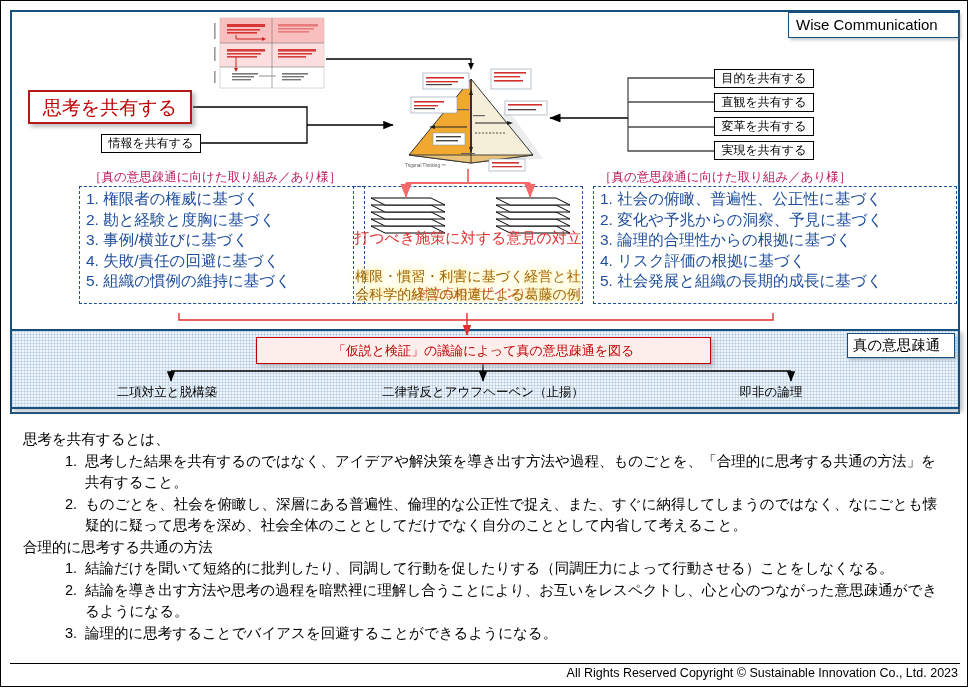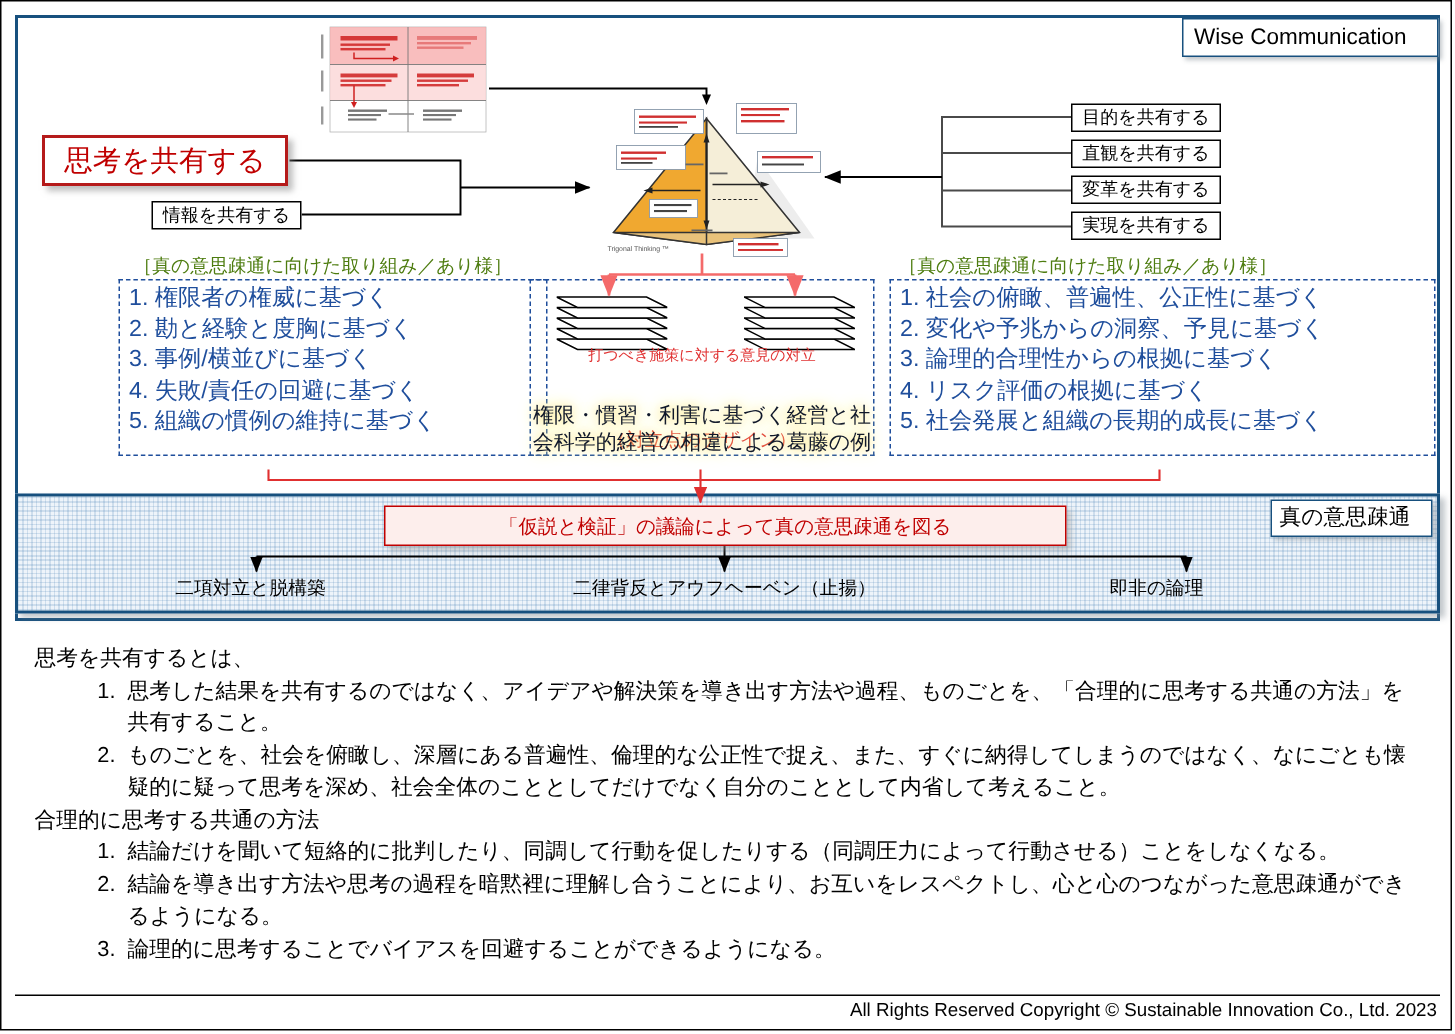--- a/index.html
+++ b/index.html
@@ -98,21 +98,21 @@
   }
   #share-right-0 { top: 68px; }
   #share-right-1 { top: 92px; }
   #share-right-2 { top: 116px; text-align: center; }
   #share-right-3 { top: 140px; }
 
   
   .list-caption {
     position: absolute;
     font-size: 12.5px;
-    color: #4d7c0f;
+    color: #be185d;
     white-space: nowrap;
   }
   .dashed-list {
     position: absolute;
     border: 1px dashed #1f4e9c;
     box-sizing: border-box;
     background: transparent;
     padding: 2px 4px 2px 6px;
   }
   .dashed-list .li {
@@ -134,41 +134,41 @@
     left: 352px; top: 185px;
     width: 230px; height: 118px;
     border: 1px dashed #1f4e9c;
     box-sizing: border-box;
   }
   #conflict-line1 {
     position: absolute;
     left: 352px; top: 229px;
     width: 230px;
     text-align: center;
-    font-size: 10px;
+    font-size: 15px;
     color: #e03030;
     line-height: 16px;
   }
   #conflict-line2 {
     position: absolute;
     left: 352px; top: 244px;
     width: 230px;
     text-align: center;
     font-size: 12.5px;
     color: #e03030;
     line-height: 16px;
     margin-top: 40px;
   }
   #conflict-example {
     position: absolute;
     left: 352px; top: 266px;
     width: 230px;
     text-align: center;
     font-size: 14px;
-    color: #0f172a;
+    color: #a16207;
     line-height: 18px;
   }
   #conflict-example .glow {
     display: block;
     text-shadow: 0 0 7px #ffe97a, 0 0 12px #fff0a0;
   }
 
   
   .paper-stack {
     position: absolute;

